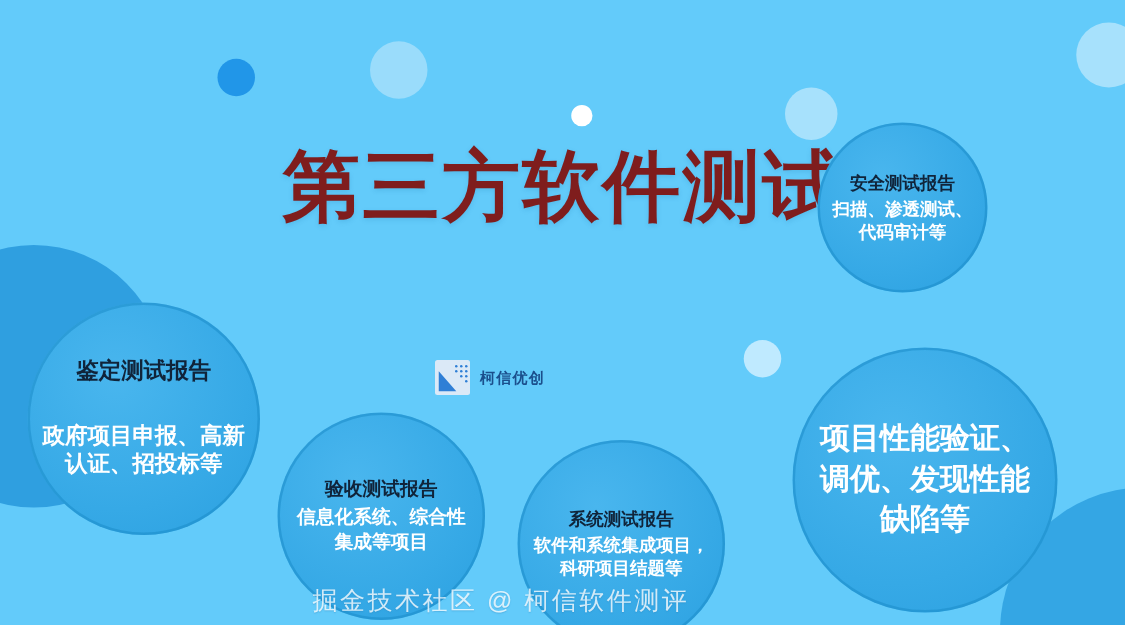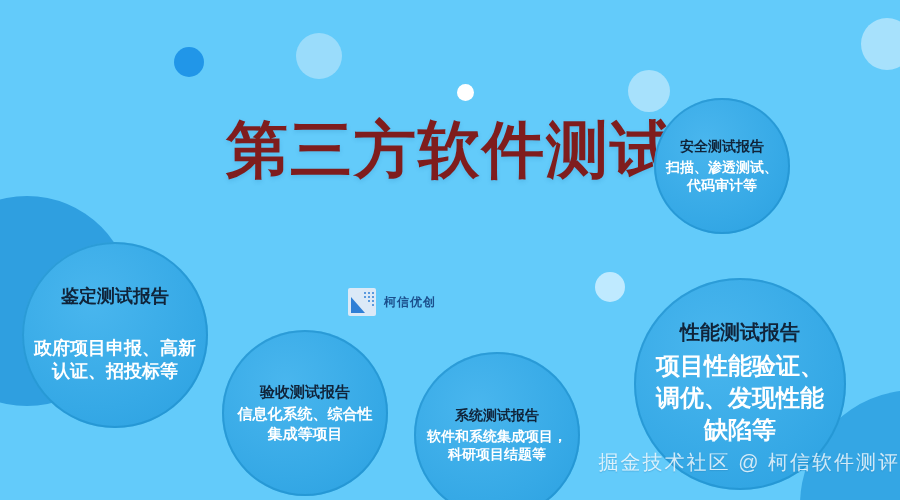--- a/index.html
+++ b/index.html
@@ -120,23 +120,23 @@
   #bubble-system    .b-desc  { font-size: 14px; }
 
   #bubble-performance { left: 634px; top: 278px; width: 212px; height: 212px; padding: 0 14px; }
   #bubble-performance .b-title { font-size: 20px; margin-bottom: 5px; }
   #bubble-performance .b-desc  { font-size: 24px; line-height: 1.35; }
 
   
   .watermark {
     position: absolute;
     left: 0;
-    bottom: 24px;
+    bottom: 6px;
     width: 900px;
-    text-align: right;
+    text-align: left;
     padding-left: 250px;
     box-sizing: border-box;
     font-size: 20px;
     font-weight: 400;
     color: rgba(255, 255, 255, 0.78);
     letter-spacing: 2px;
     text-shadow: 0 1px 1px rgba(40, 130, 185, 0.35);
   }
 </style>
 </head>
@@ -190,19 +190,18 @@
     <div class="b-title">验收测试报告</div>
     <div class="b-desc">信息化系统、综合性集成等项目</div>
   </div>
 
   <div class="bubble" id="bubble-system">
     <div class="b-title">系统测试报告</div>
     <div class="b-desc">软件和系统集成项目，科研项目结题等</div>
   </div>
 
   <div class="bubble" id="bubble-performance">
-    <div class="b-title">性能测试报告</div>
     <div class="b-desc">项目性能验证、调优、发现性能缺陷等</div>
   </div>
 
   <div class="watermark">掘金技术社区 @ 柯信软件测评</div>
 
 </div>
 
 </body></html>

